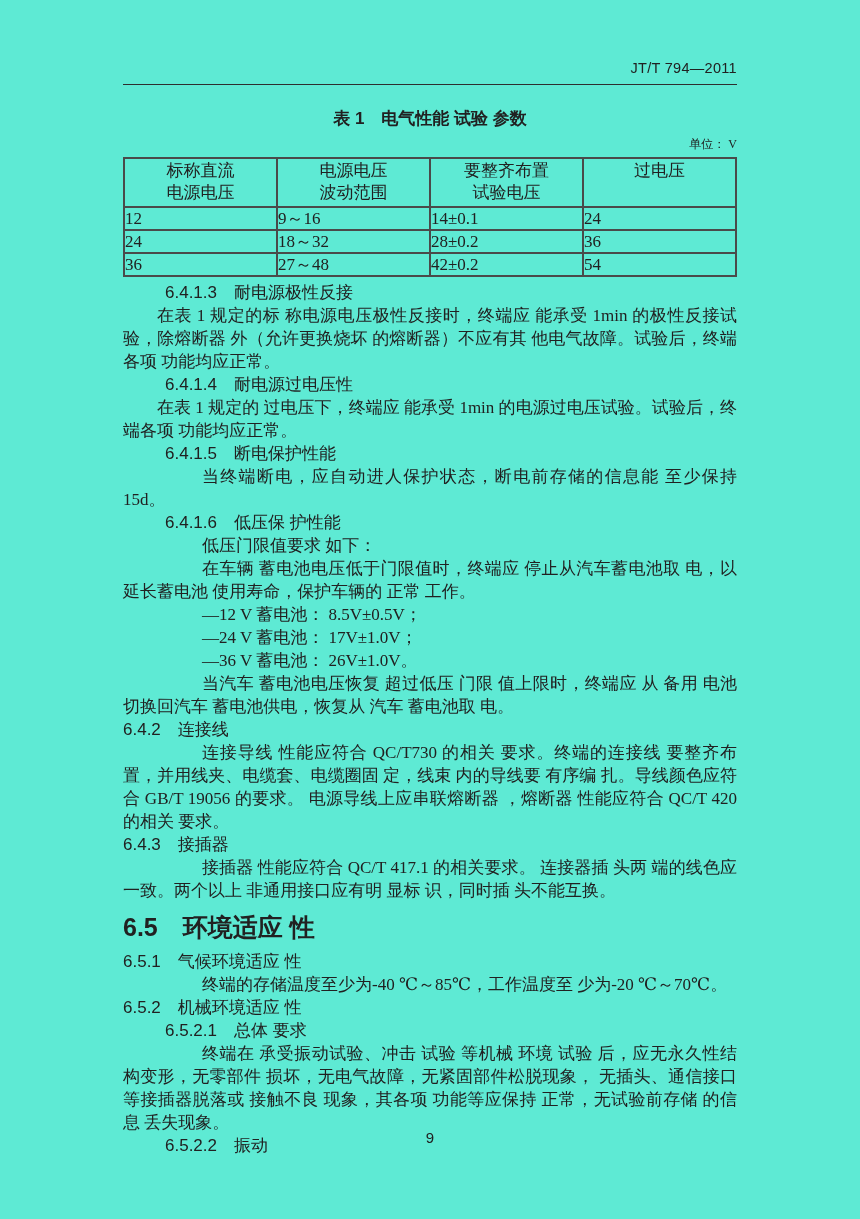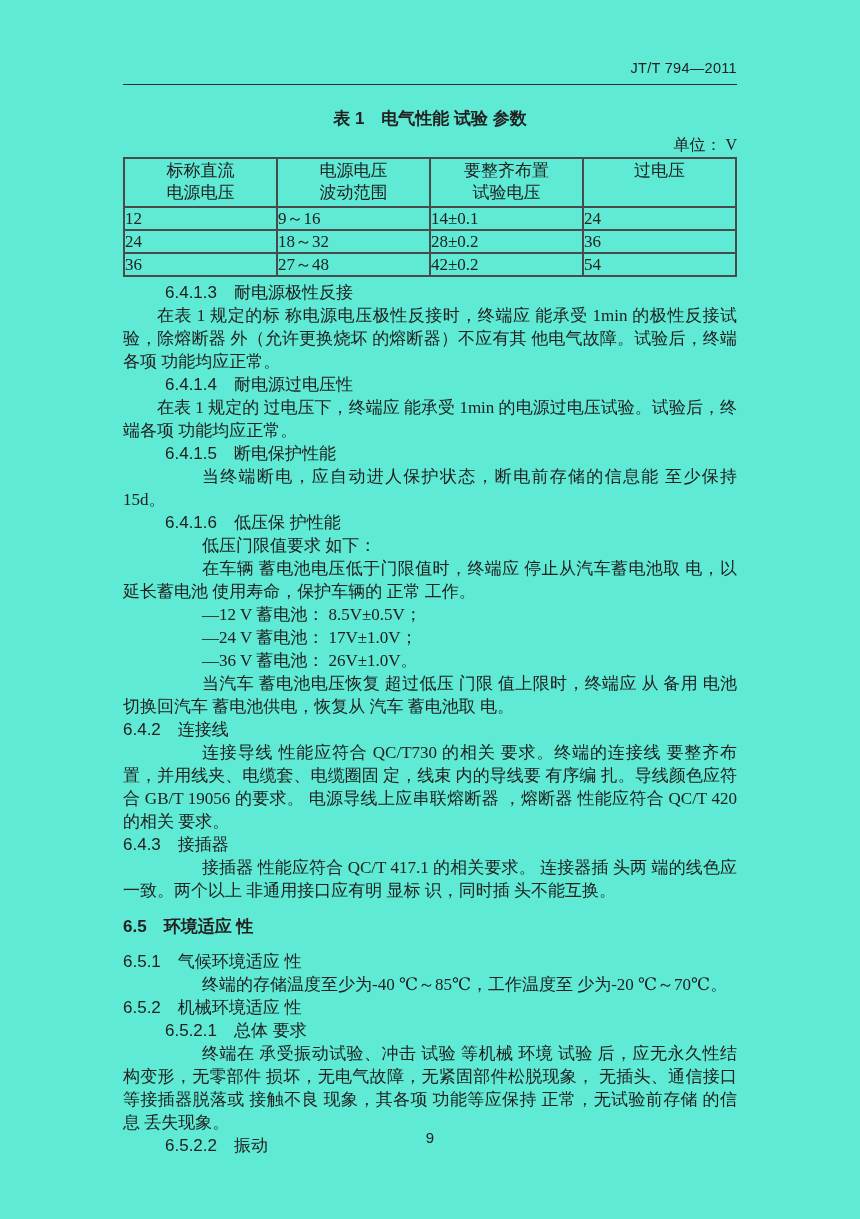--- a/index.html
+++ b/index.html
@@ -18,21 +18,21 @@
     font-family:"Liberation Sans","DejaVu Sans",sans-serif;
     font-size:14.5px;line-height:17px;letter-spacing:0.3px;
   }
   .rule{margin-top:7px;border-bottom:1.5px solid #2e2e2e;height:0;}
   .table-title{
     margin-top:22px;
     text-align:center;
     font-family:"Liberation Sans","DejaVu Sans",sans-serif;
     font-weight:600;font-size:17px;line-height:24px;
   }
-  .unit-label{margin-top:4px;text-align:right;font-size:16px;line-height:19px;margin-bottom:3px;}
+  .unit-label{margin-top:4px;text-align:right;font-size:12px;line-height:19px;margin-bottom:3px;}
   table.params{
     width:100%;border-collapse:collapse;table-layout:fixed;
     border:2.5px solid #383838;
     font-size:17px;
   }
   table.params th{
     border:2px solid #4a4a4a;
     font-weight:normal;vertical-align:top;
     padding:1px 0 2px 0;
   }
@@ -43,21 +43,21 @@
   }
   .body-p{margin:0;font-size:17px;line-height:23px;text-align:justify;}
   .ind2{text-indent:34px;}
   .ind4{text-indent:79px;}
   .h3, .h3l, .h2{
     font-family:"Liberation Sans","DejaVu Sans",sans-serif;
     font-size:17px;line-height:23px;margin:0;
   }
   .h3{margin-left:42px;}
   .h3l{margin-left:0;}
-  .h2{font-size:17px;line-height:24px;margin:13px 0 11px 0;font-weight:600;}
+  .h2{font-size:25px;line-height:24px;margin:13px 0 11px 0;font-weight:600;}
   .mt4{margin-top:4px;}
   .page-num{
     position:absolute;left:0;bottom:72px;width:100%;
     text-align:center;font-size:15px;line-height:18px;
     font-family:"Liberation Sans","DejaVu Sans",sans-serif;
   }
 </style>
 </head>
 <body>
 

